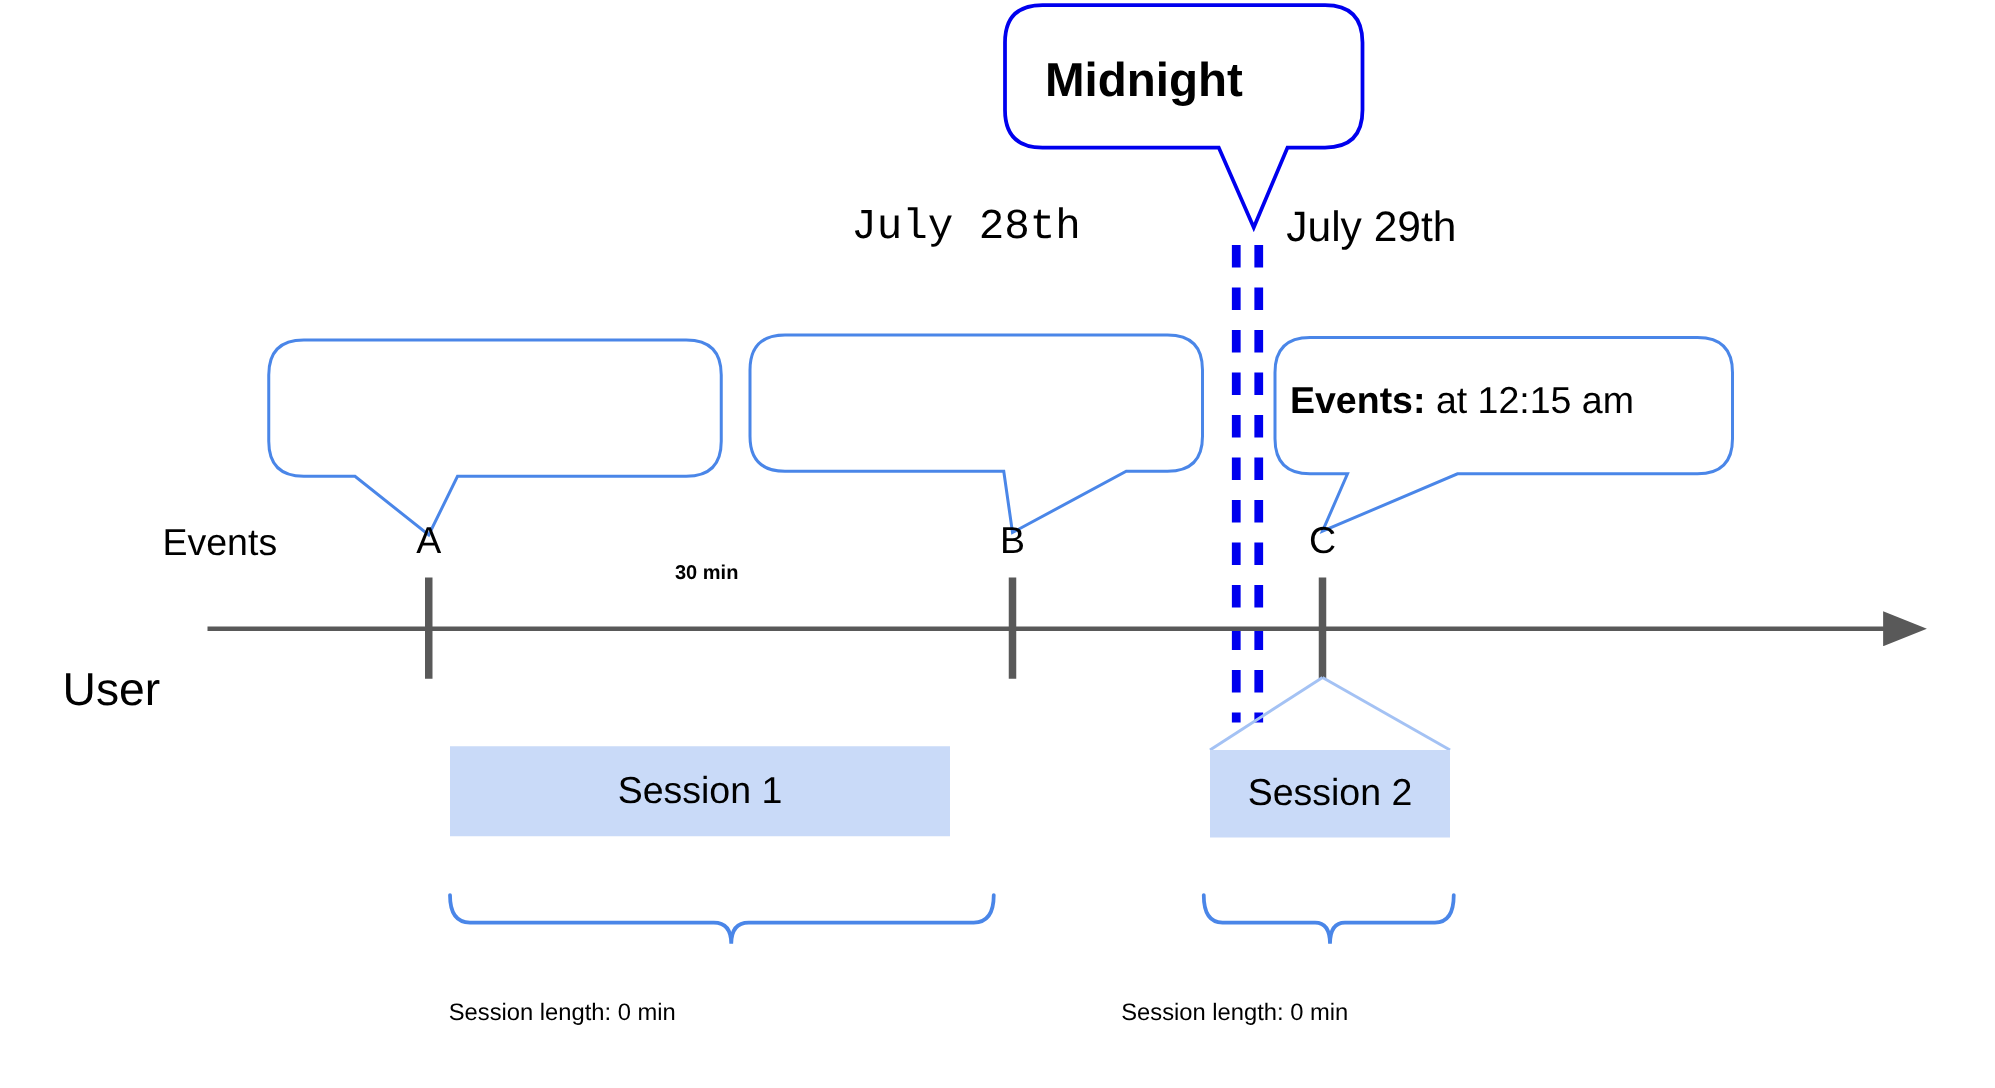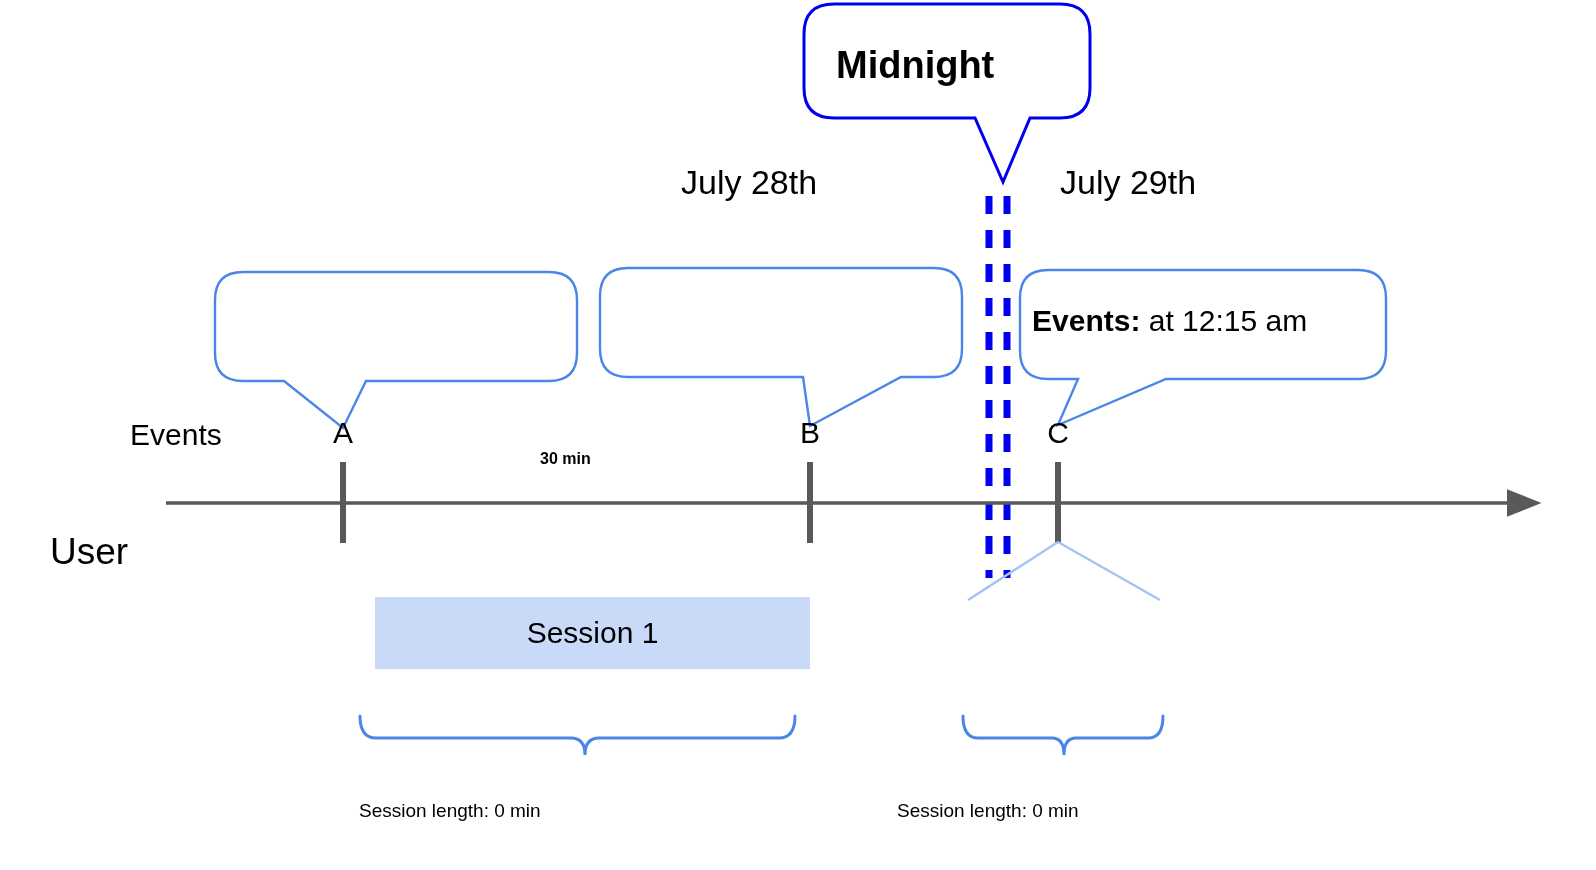--- a/index.html
+++ b/index.html
@@ -191,29 +191,32 @@
       <path d="M 963 716
                Q 963 738 978 738
                L 1052 738
                Q 1064 738 1064 755
                Q 1064 738 1076 738
                L 1148 738
                Q 1163 738 1163 716" fill="none" stroke="#4a86e8" stroke-width="3" stroke-linecap="round"></path>
     </g>
   </svg>
 
-  <div class="session-box" style="left:375px; top:597px; width:435px; height:72px; background:#c9daf8;">
+  <div class="session-box" style="left:360px; top:597px; width:400px; height:72px; background:#c9daf8;">
     <span>Session 1</span>
   </div>
 
+  <div class="session-box" style="left:968px; top:600px; width:192px; height:70px; background:#c9daf8;">
+    <span>Session 2</span>
+  </div>
 
   <div class="midnight-label" style="left:836px; top:44px;">Midnight</div>
 
-  <div class="date-label" style="left:681px; top:163px;">July 28th</div>
-  <div class="date-label" style="left:1060px; top:163px;">July 29th</div>
+  <div class="date-label" style="left:681px; top:163px;font-family:Liberation Mono, monospace;">July 28th</div>
+  <div class="date-label" style="left:1029px; top:163px;">July 29th</div>
 
 
 
   <div class="callout-text" style="left:1032px; top:306px;">
     <b>Events:</b><span> at 12:15 am</span>
   </div>
 
   <div class="events-label" style="left:130px; top:418px;">Events</div>
   <div class="axis-row-label" style="left:50px; top:483px;margin-top:48px;">User</div>
 

